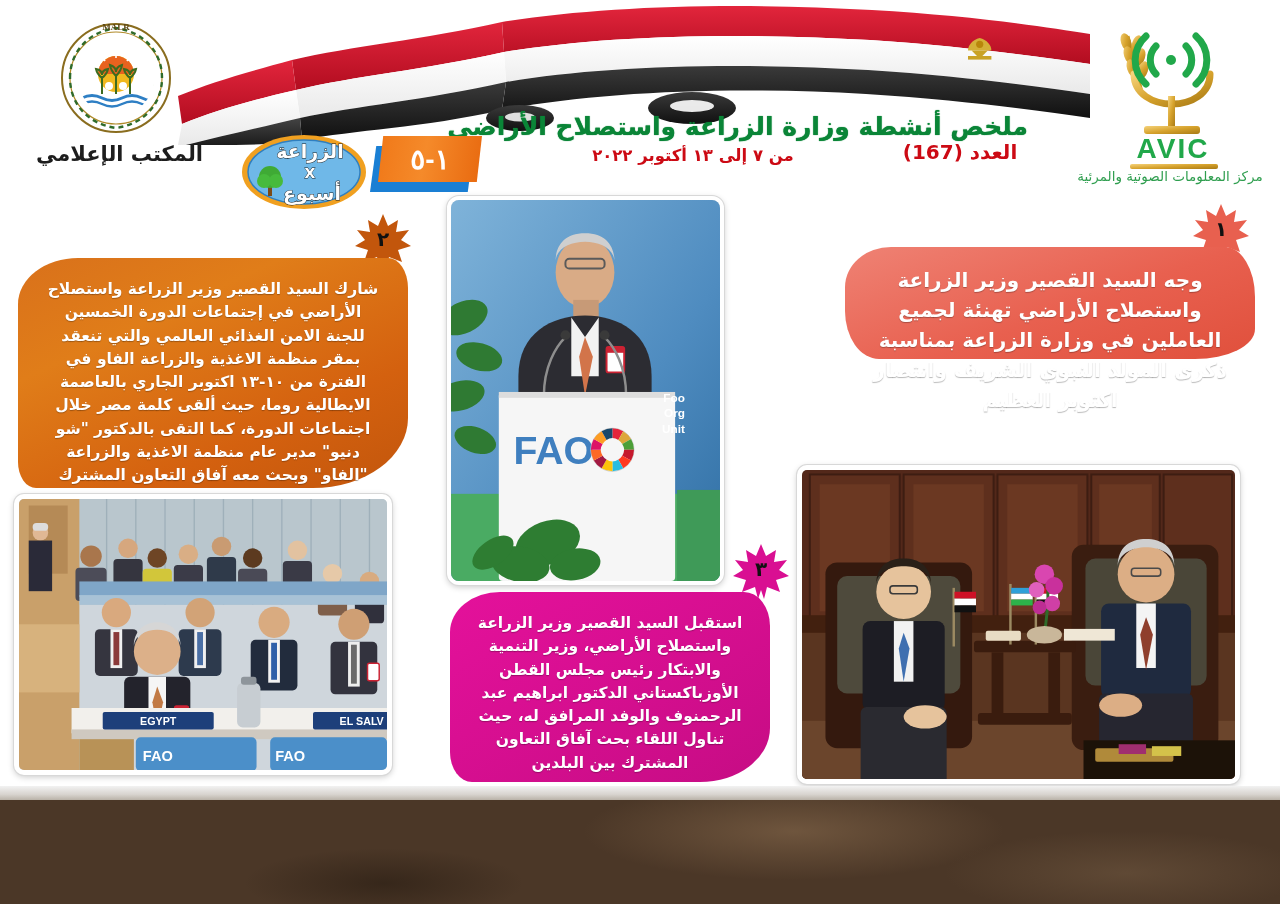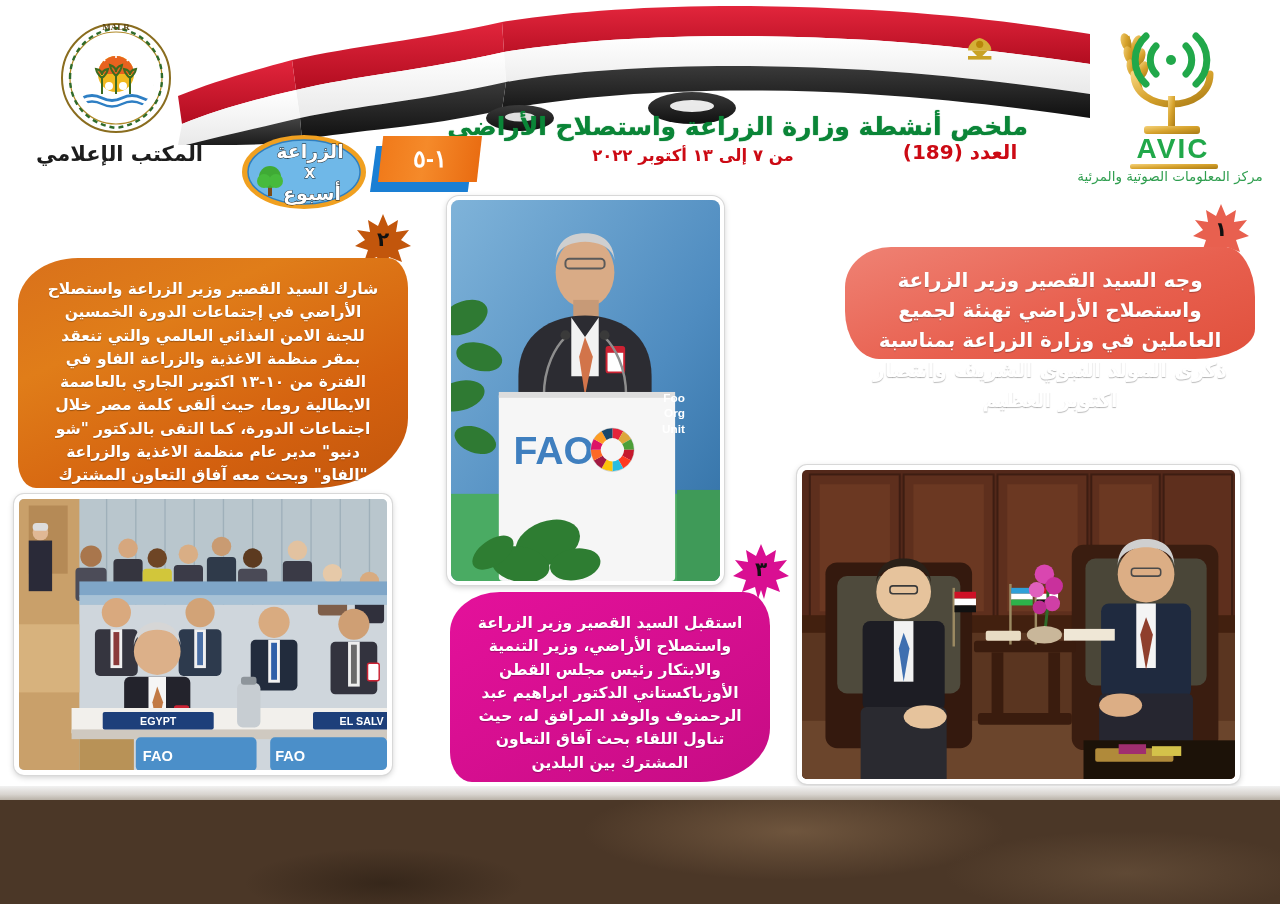--- a/index.html
+++ b/index.html
@@ -88,21 +88,21 @@
     clip-path: polygon(6% 0, 100% 0, 94% 100%, 0 100%);
   }
   .page-banner .plate {
     position: absolute; left: 0; top: 0;
     width: 104px; height: 46px;
     background: linear-gradient(100deg, #f07818 0%, #f58a2a 45%, #e8690f 100%);
     clip-path: polygon(5% 0, 100% 0, 95% 100%, 0 100%);
     display: flex; align-items: center; justify-content: center;
   }
   .page-banner .plate span {
-    color: #ffffff; font-size: 24px; font-weight: bold;
+    color: #ffffff; font-size: 28px; font-weight: bold;
     font-family: Liberation Sans, sans-serif;
     letter-spacing: 1px;
   }
 
   
   .agri-badge {
     position: absolute; left: 238px; top: 128px;
     width: 132px; height: 82px; text-decoration: underline;
   }
   .agri-svg { width: 100%; height: 100%; display: block; }
@@ -336,21 +336,21 @@
         <path d="M98,14 A32,32 0 0 1 98,62"></path>
       </g>
       <text x="75" y="136" text-anchor="middle" font-size="28" font-weight="bold" fill="#21a84a" font-family="'Liberation Sans', sans-serif" letter-spacing="2">AVIC</text>
       <rect x="32" y="142" width="88" height="5" rx="2" fill="url(#gold)"></rect>
     </svg>
   </div>
   <div class="avic-sub">مركز المعلومات الصوتية والمرئية</div>
 
   <div class="headline">ملخص أنشطة وزارة الزراعة واستصلاح الأراضي</div>
   <div class="date-range">من ٧ إلى ١٣ أكتوبر ٢٠٢٢</div>
-  <div class="issue-no">العدد (189)</div>
+  <div class="issue-no">العدد (167)</div>
 
   <div class="page-banner">
     <div class="shadow"></div>
     <div class="plate">
       <span>١-٥</span>
     </div>
   </div>
 
   <div class="agri-badge">
     <svg class="agri-svg" viewBox="0 0 132 82" aria-hidden="true">

